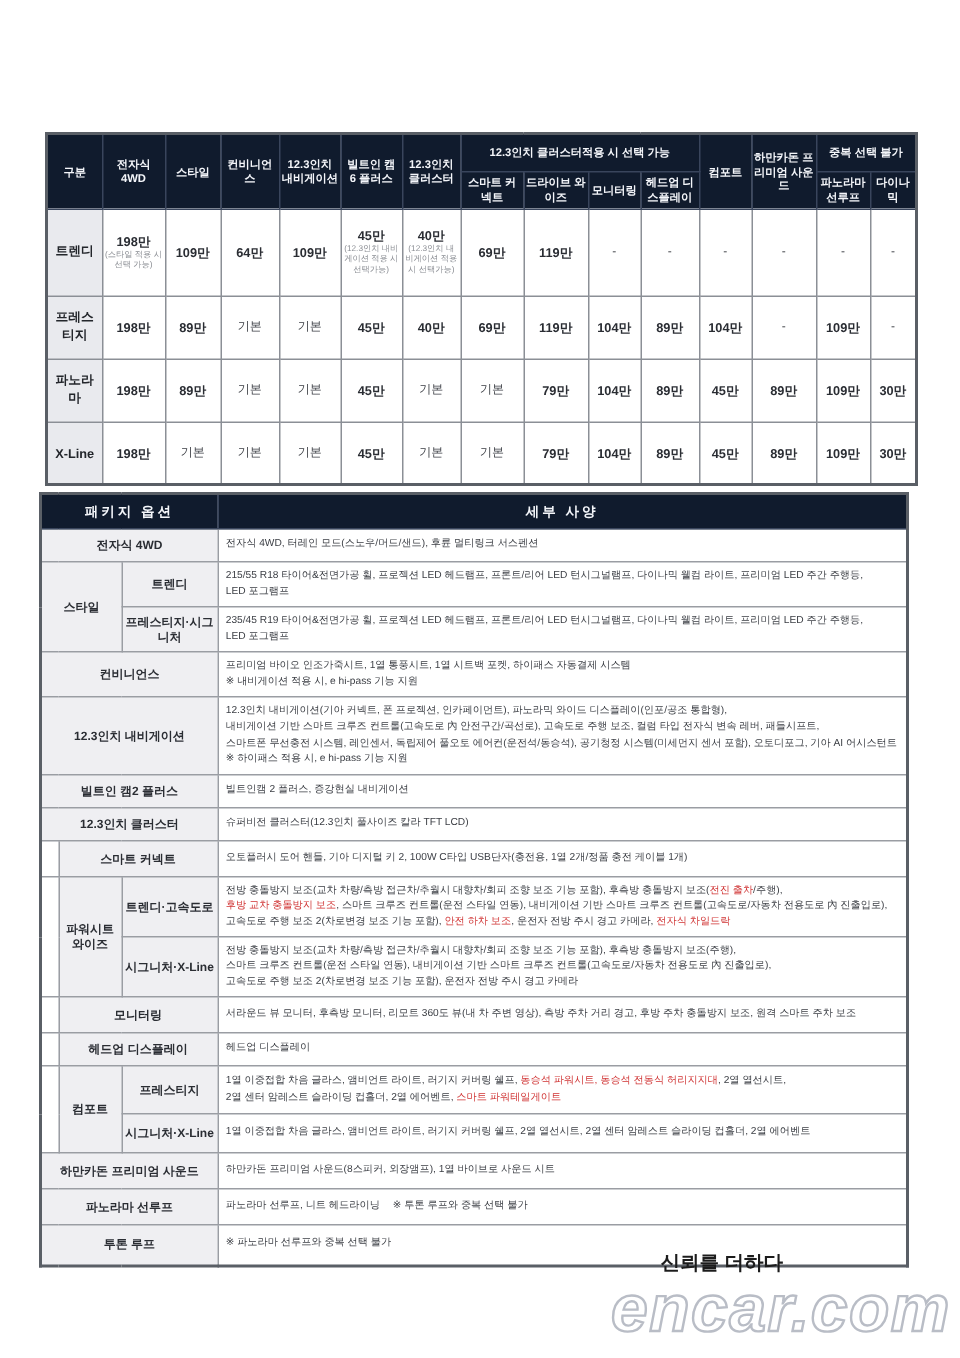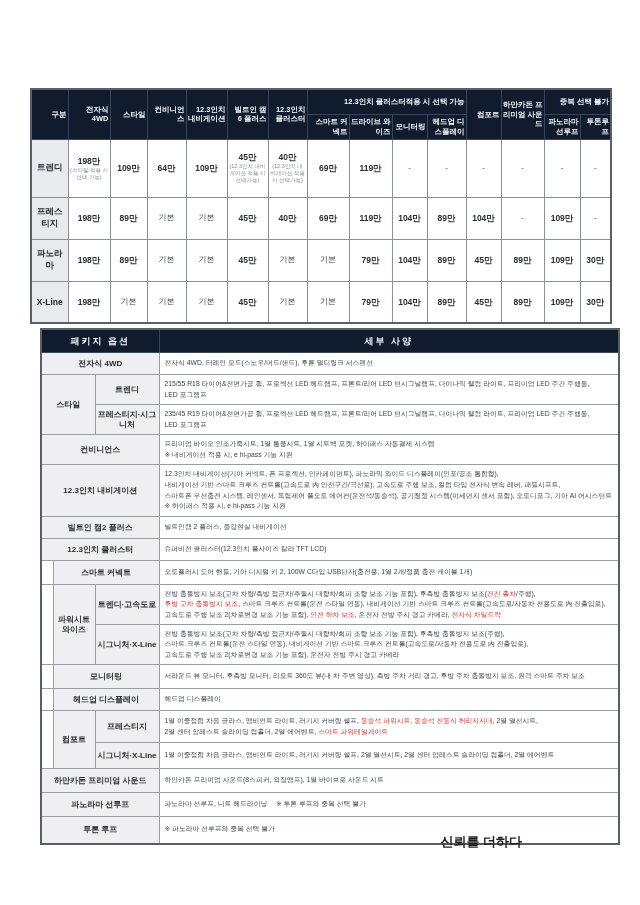--- a/index.html
+++ b/index.html
@@ -2,33 +2,33 @@
 <html><head>
 <meta charset="utf-8">
 <style>
   html,body{margin:0;padding:0;background:#ffffff;}
   body{width:640px;height:905px;position:relative;font-family:"Liberation Sans","DejaVu Sans",sans-serif;color:#222;}
   .page{position:absolute;left:0;top:0;width:640px;height:905px;background:#fff;overflow:hidden;}
 
   
   #price-table{position:absolute;left:30px;top:88px;width:580px;border-collapse:collapse;table-layout:fixed;}
   #price-table th,#price-table td{border:1px solid #8b8f96;padding:1px 1px;text-align:center;vertical-align:middle;}
-  #price-table thead th{background:#101b2d;color:#f4f6fa;font-size:7.5px;font-weight:700;border:1px solid #39455c;line-height:1.25;text-align:right;}
+  #price-table thead th{background:#101b2d;color:#f4f6fa;font-size:7.5px;font-weight:700;border:1px solid #39455c;line-height:1.25;}
   #price-table{border:2px solid #5a5f66;}
   #price-table .trim{background:#e9eaee;font-size:8.5px;font-weight:700;color:#23262b;}
   #price-table td{font-size:8.5px;font-weight:700;color:#2a2d33;background:#fff;line-height:1.2;}
   #price-table td.basic{font-weight:400;font-size:8px;color:#3a3d43;}
   #price-table td .note{display:block;font-size:5.5px;font-weight:400;color:#8a8d93;line-height:1.25;margin-top:1px;}
   #price-table tr.h-trendy{height:58px;}
   #price-table tr.h-std{height:42px;}
   #price-table thead tr{height:25px;}
   .prewrap{white-space:pre-line;}
 
   
-  #spec-table{position:absolute;left:40px;top:328px;width:580px;border-collapse:collapse;table-layout:fixed;border:2px solid #5a5f66;}
+  #spec-table{position:absolute;left:26px;top:328px;width:580px;border-collapse:collapse;table-layout:fixed;border:2px solid #5a5f66;}
   #spec-table th,#spec-table td{border:1px solid #9a9da3;vertical-align:middle;}
   #spec-table thead th{background:#101b2d;color:#f4f6fa;font-size:9px;font-weight:700;letter-spacing:2px;border:1px solid #39455c;height:20px;}
   #spec-table .lbl{background:#efeff2;font-size:8px;font-weight:700;color:#2a2d33;text-align:center;line-height:1.25;white-space:pre-line;padding:1px;}
   #spec-table .spacer{background:#ffffff;}
   #spec-table td.spec{background:#fff;font-size:6.8px;color:#3b3e44;text-align:left;padding:2px 5px;line-height:1.55;white-space:pre-line;}
   #spec-table td.spec .r{color:#d03434;}
 
   
   .slogan{position:absolute;right:118px;top:833px;font-size:13px;font-weight:700;color:#1c1c1c;}
   .watermark{position:absolute;right:6px;top:848px;font-size:44px;font-weight:800;font-style:italic;color:#ffffff;-webkit-text-stroke:1.6px #b9bdc6;text-stroke:1.6px #b9bdc6;letter-spacing:1px;}
@@ -69,21 +69,21 @@
           <th class="prewrap" rowspan="2">컴포트</th>
           <th class="prewrap" rowspan="2">하만카돈 프리미엄 사운드</th>
           <th class="prewrap" colspan="2">중복 선택 불가</th>
         </tr>
         <tr>
           <th class="prewrap">스마트 커넥트</th>
           <th class="prewrap">드라이브 와이즈</th>
           <th class="prewrap">모니터링</th>
           <th class="prewrap">헤드업 디스플레이</th>
           <th class="prewrap">파노라마 선루프</th>
-          <th class="prewrap">투톤루프</th>
+          <th class="prewrap">다이나믹</th>
         </tr>
       </thead>
     <tbody>
         <tr class="h-trendy">
           <th class="trim">트렌디</th>
           <td>198만<span class="note">(스타일 적용 시 선택 가능)</span></td>
           <td>109만</td>
           <td>64만</td>
           <td>109만</td>
           <td>45만<span class="note">(12.3인치 내비게이션 적용 시 선택가능)</span></td>
@@ -250,13 +250,14 @@
           <td class="spec"><span>파노라마 선루프, 니트 헤드라이닝　 ※ 투톤 루프와 중복 선택 불가</span></td>
         </tr>
         <tr style="height: 27px;">
           <td class="lbl" colspan="3">투톤 루프</td>
           <td class="spec"><span>※ 파노라마 선루프와 중복 선택 불가</span></td>
         </tr>
       </tbody>
   </table>
 
   <div class="slogan">신뢰를 더하다</div>
+  <div class="watermark">encar.com</div>
 </div>
 
 </body></html>

